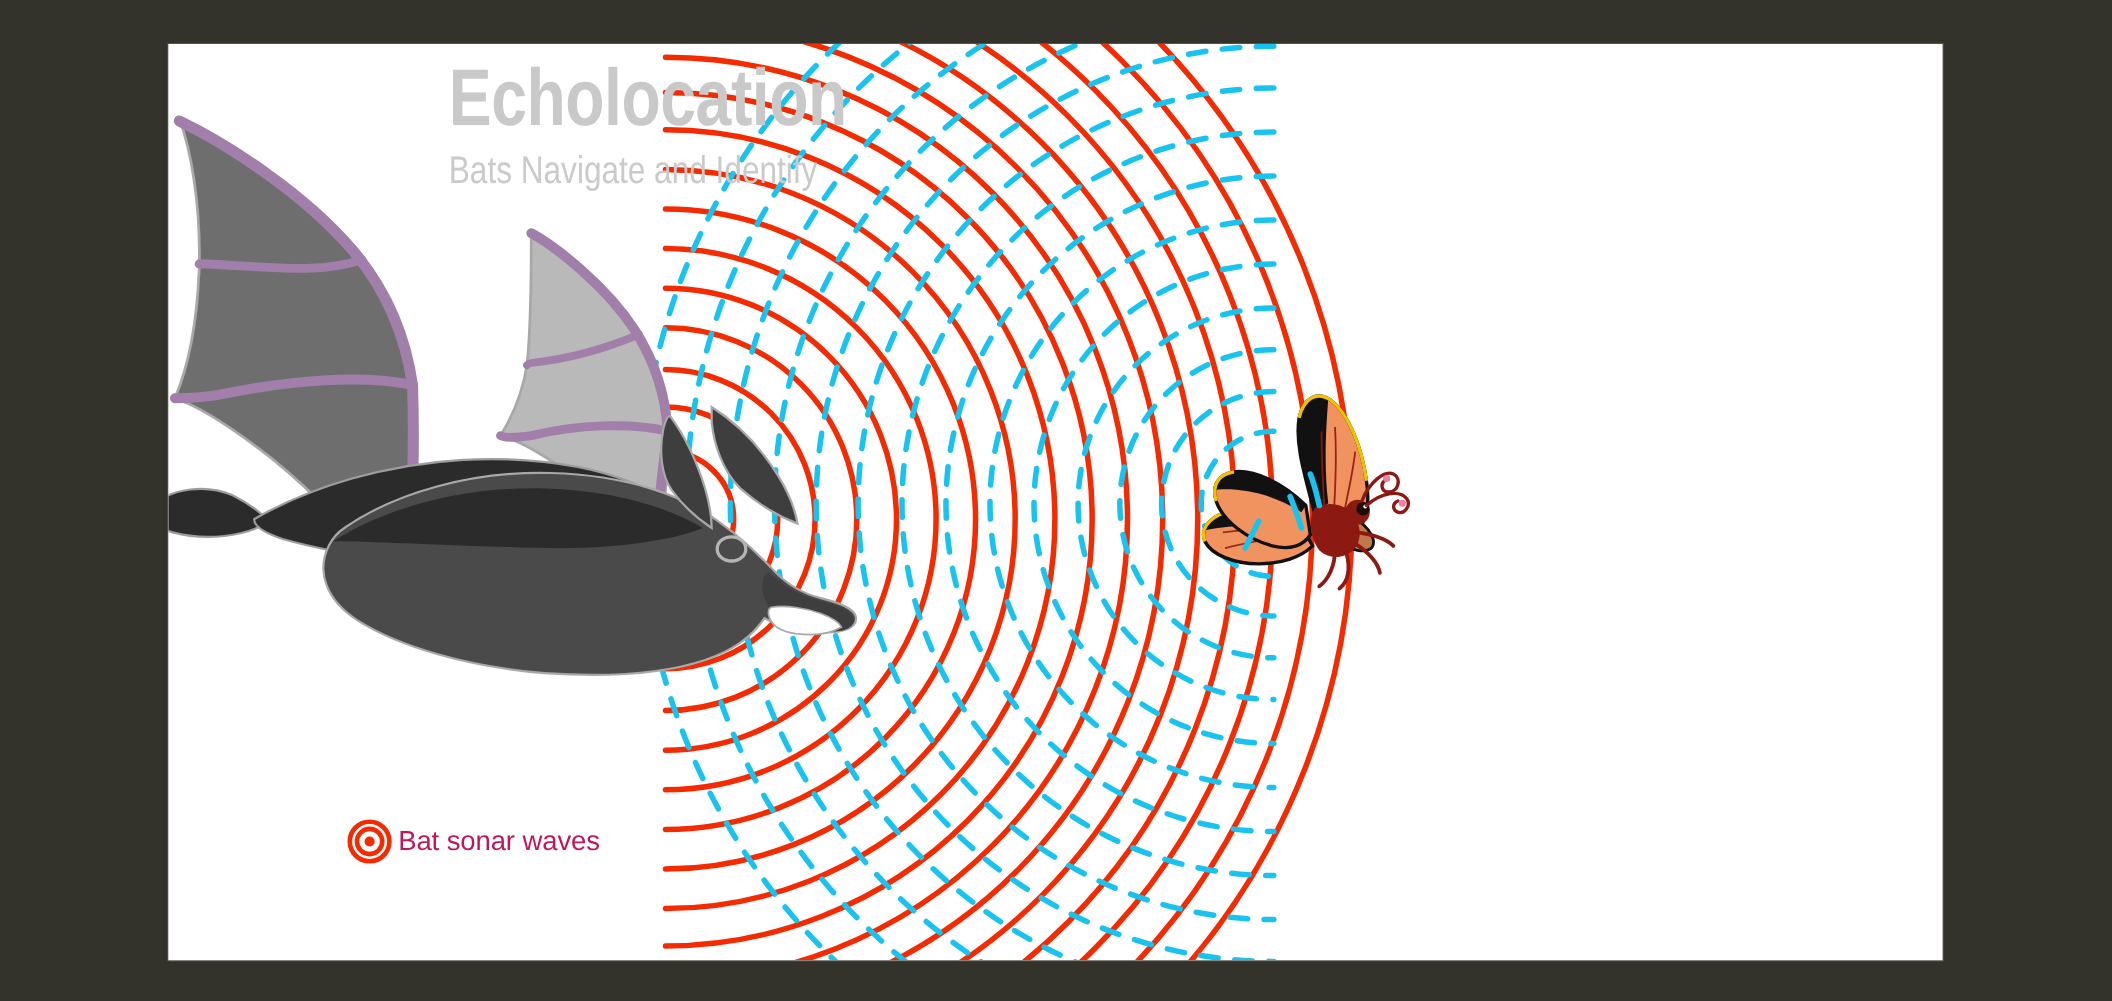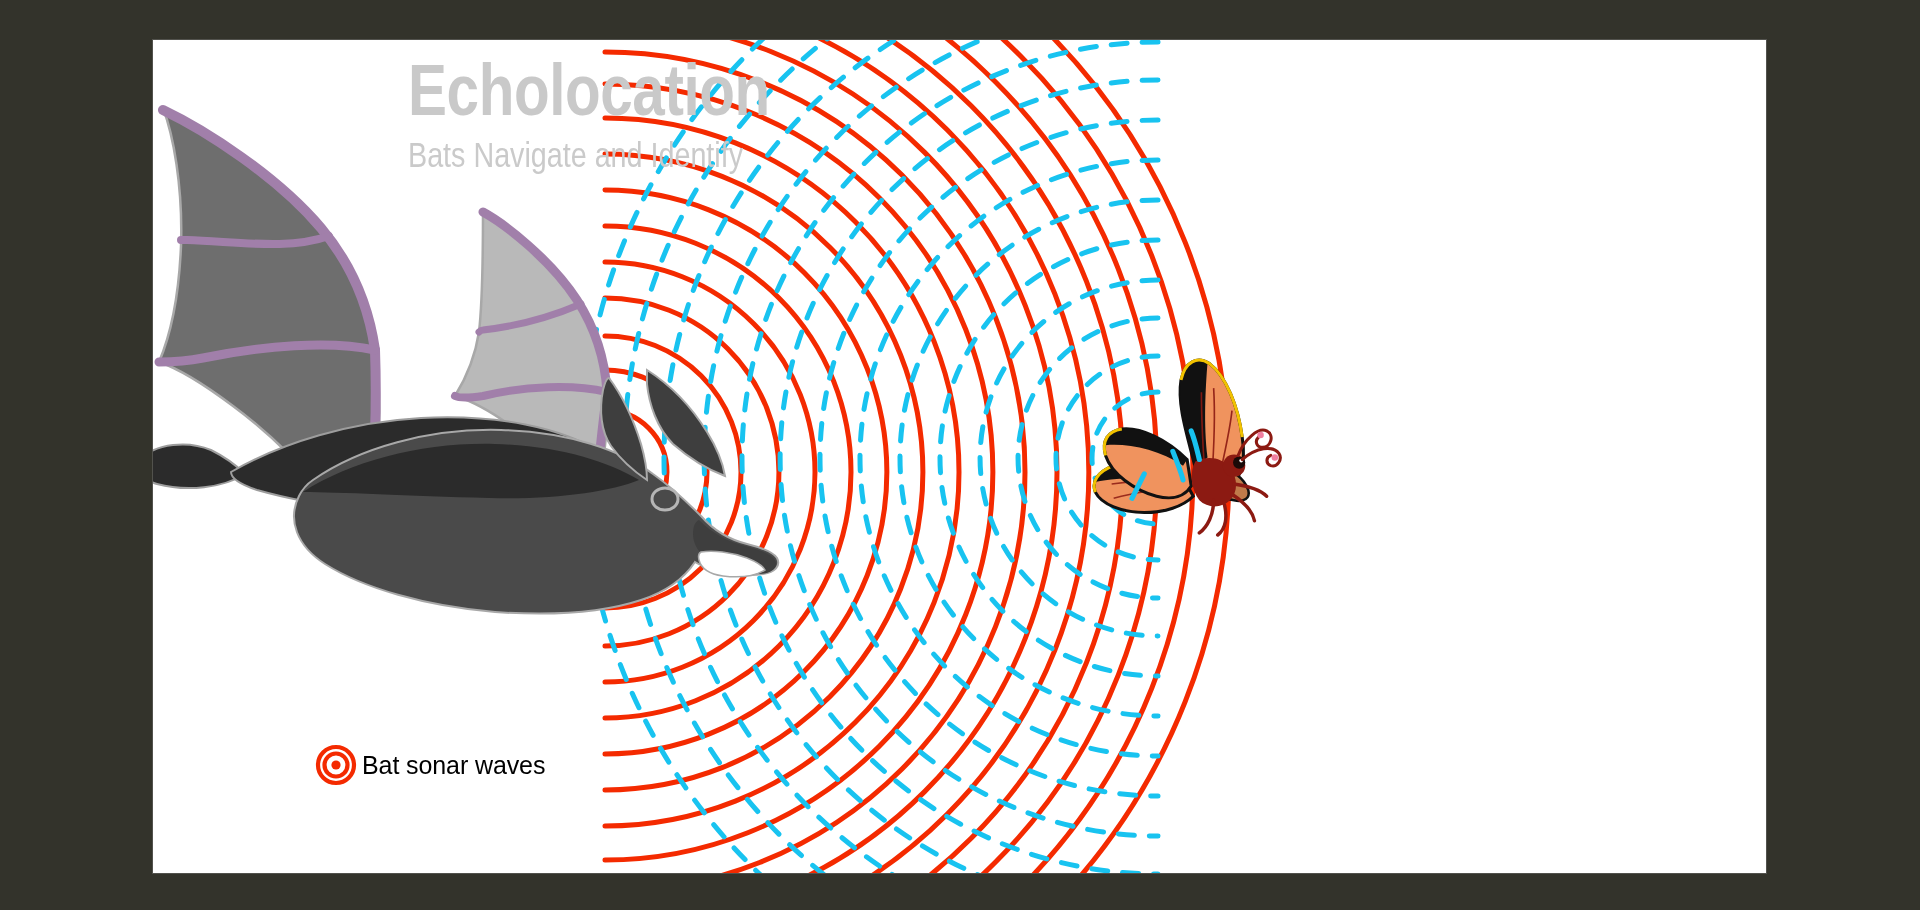--- a/index.html
+++ b/index.html
@@ -86,21 +86,21 @@
   }
   .legend-icon {
     width: 42px;
     height: 42px;
     flex: 0 0 42px;
     margin-right: 5px;
   }
   .legend-label {
     font-family: "Liberation Sans", sans-serif;
     font-size: 25px;
-    color: #000000;
+    color: #be185d;
     white-space: nowrap;
     letter-spacing: -0.1px;
   }
 </style>
 </head>
 <body>
 
 <div id="stage">
 
   <div id="canvas">

